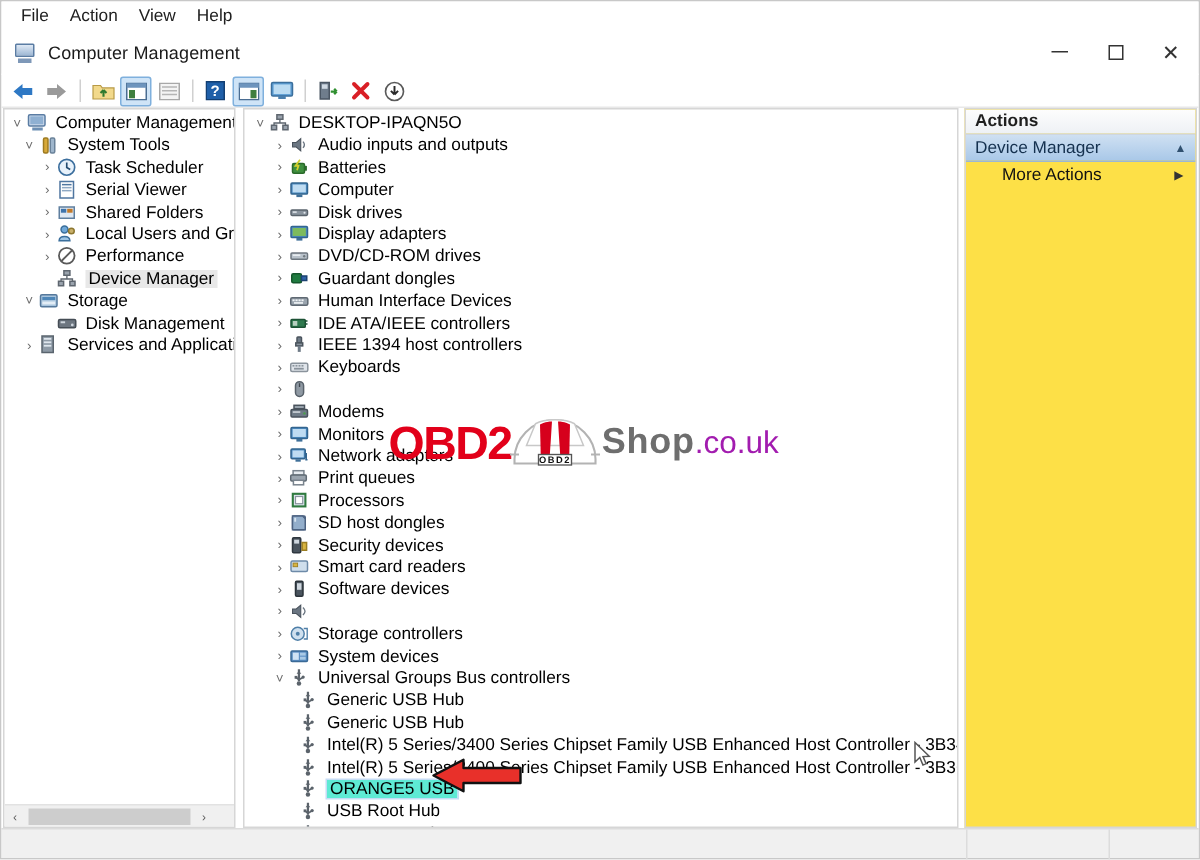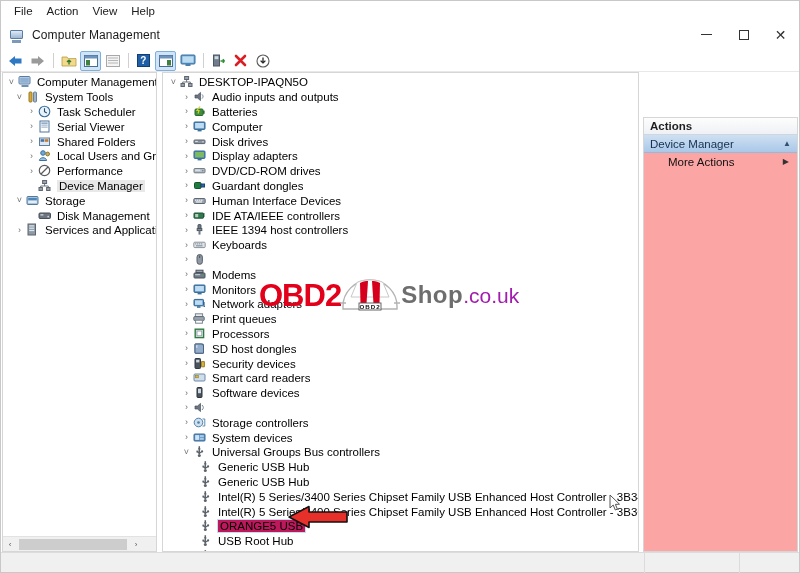--- a/index.html
+++ b/index.html
@@ -172,23 +172,22 @@
     padding-top: 2px;
   }
   #splitter2 {
     width: 4px;
     flex: 0 0 4px;
     background: #ffffff;
   }
   #right-pane {
     width: 155px;
     flex: 0 0 155px;
-    background: #fca5a5;
+    background: #fde047;
     overflow: hidden;
-    margin-top: 45px;
   }
 
   
   .trow {
     display: flex;
     align-items: center;
     height: 14.8px;
     font-size: 11.5px;
     color: #000;
     white-space: nowrap;
@@ -204,21 +203,21 @@
     user-select: none;
   }
   .trow .ico {
     width: 16px; flex: 0 0 16px;
     height: 14px;
     margin-right: 3px;
     position: relative;
   }
   .trow .lbl { overflow: hidden; }
   .trow.sel .lbl {
-    background: #be185d;
+    background: #5eead4;
     outline: 1px solid #c5dcf5;
     padding: 0 2px;
   }
   .trow.sel-grey .lbl {
     background: #e8e8e8;
     padding: 0 2px;
   }
 
   
   .act-header {

